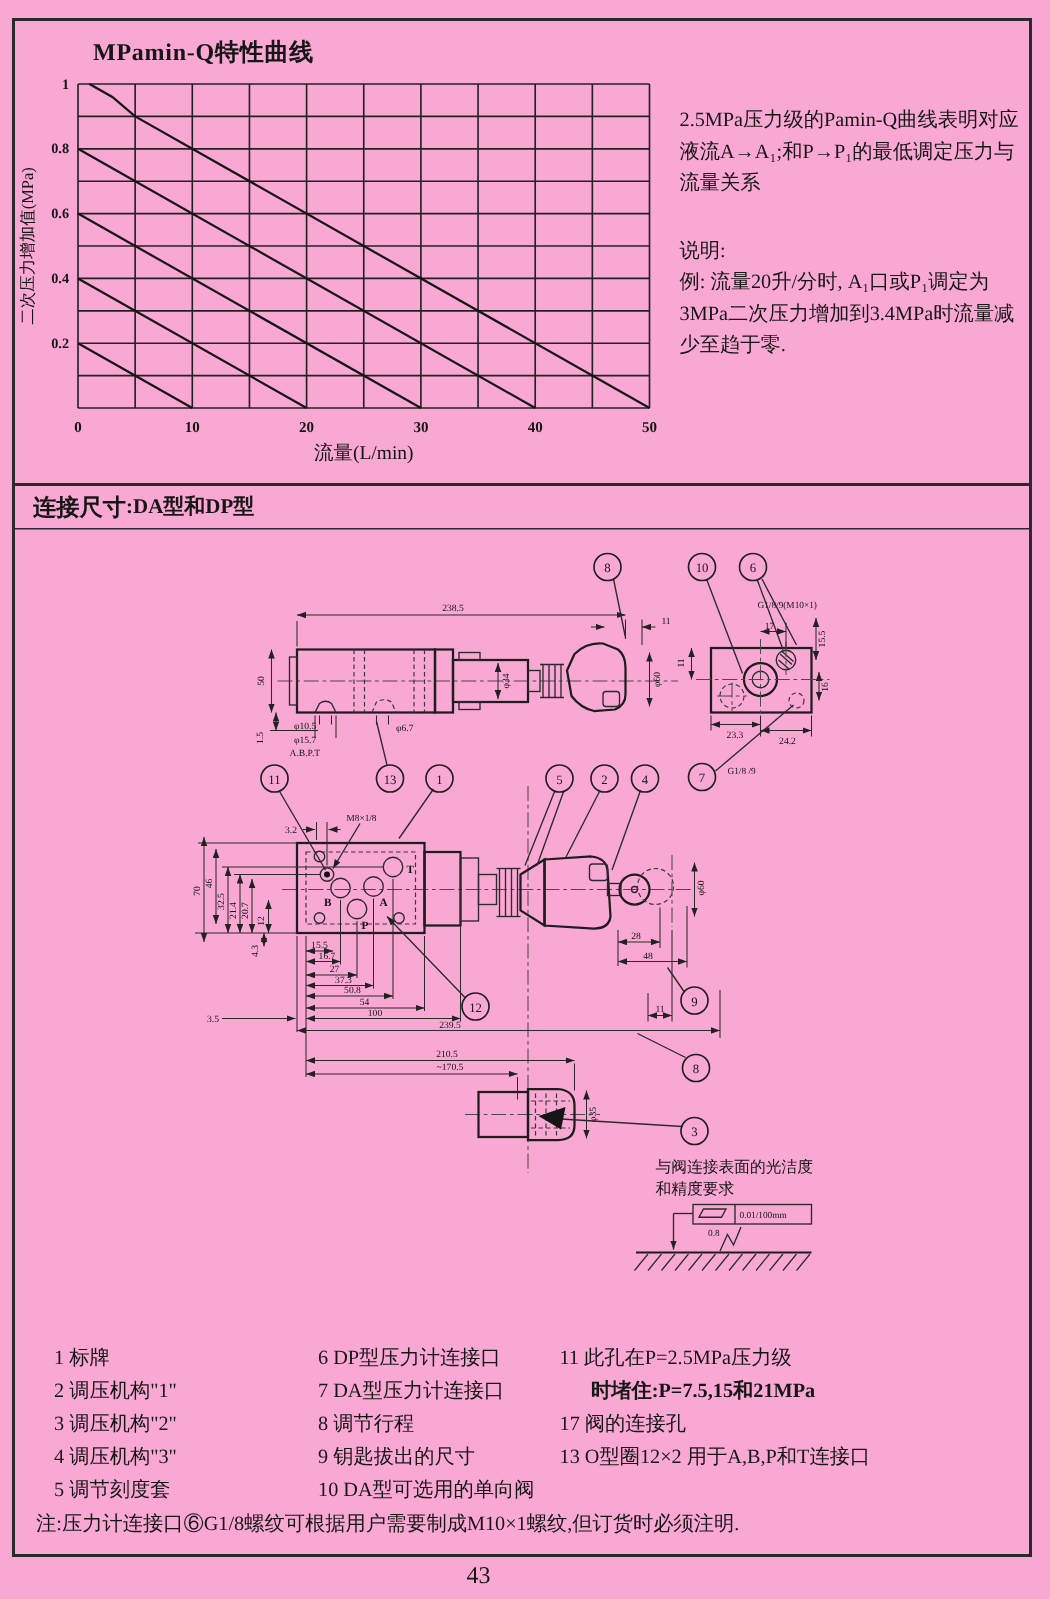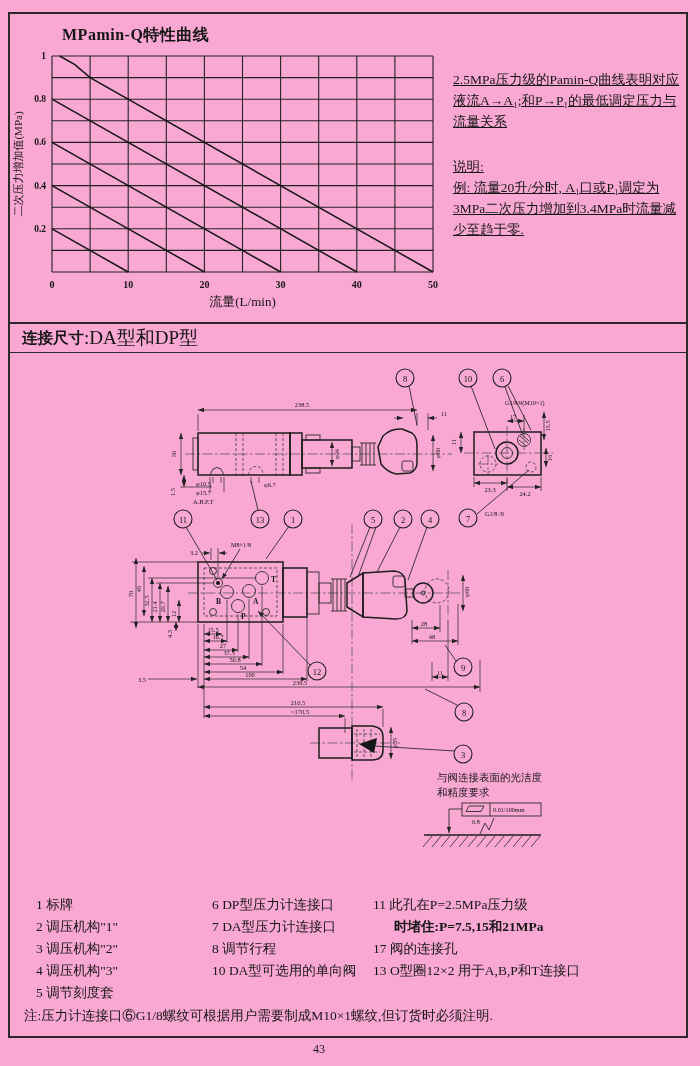--- a/index.html
+++ b/index.html
@@ -3,28 +3,28 @@
 <meta charset="utf-8">
 <style>
   html,body{margin:0;padding:0;background:#e8e7e3;}
   .page{position:relative;width:700px;height:1066px;background:#f9a8d4;overflow:hidden;
         font-family:"Liberation Serif","DejaVu Serif",serif;color:#161616;}
   .page-border{position:absolute;left:8px;top:12px;width:680px;height:1026px;
         border:2px solid #2a2a2a;box-sizing:border-box;}
   .chart-title{position:absolute;left:62px;top:25px;font-size:16px;font-weight:bold;letter-spacing:.5px;}
   #chart-svg{position:absolute;left:12px;top:46px;}
   #chart-svg text{font-family:"Liberation Serif","DejaVu Serif",serif;fill:#141414;}
-  .desc{position:absolute;left:453px;top:70px;width:236px;font-size:13.5px;line-height:1.55;text-decoration:underline;}
+  .desc{position:absolute;left:453px;top:70px;width:236px;font-size:13.5px;line-height:1.55;}
   .desc p{margin:0;}
   .desc .gap{margin-top:24px;}
   .section-band{position:absolute;left:8px;top:322px;width:680px;height:31px;box-sizing:border-box;
         border-top:2px solid #2a2a2a;border-bottom:1.5px solid #2a2a2a;
         display:flex;align-items:center;padding-left:14px;}
   .section-band .big{font-size:15.5px;font-weight:bold;}
-  .section-band .small{font-size:19px;}
+  .section-band .small{font-size:14px;font-weight:bold;}
   .drawing{position:absolute;left:0;top:353px;}
   .drawing .th{stroke:#1d1d1d;stroke-width:1.5;fill:none;}
   .drawing .ln{stroke:#2a2a2a;stroke-width:0.9;fill:none;}
   .drawing .dim{stroke:#2a2a2a;stroke-width:0.7;fill:none;}
   .drawing .hd{stroke:#3a3a3a;stroke-width:0.8;fill:none;stroke-dasharray:3 2;}
   .drawing .cl{stroke:#4a4a4a;stroke-width:0.7;fill:none;stroke-dasharray:10 2.5 2.5 2.5;}
   .drawing text{font-family:"Liberation Serif","DejaVu Serif",serif;fill:#141414;}
   .drawing text.d{font-size:6.4px;}
   .drawing text.g{font-size:6.2px;}
   .drawing text.pl{font-size:7.5px;font-weight:bold;}
@@ -32,21 +32,21 @@
   .balloon circle{fill:none;stroke:#1f1f1f;stroke-width:1.1;}
   .balloon text{font-size:8.5px;text-anchor:middle;}
   .legend{position:absolute;font-size:13.5px;}
   .legend ul{list-style:none;margin:0;padding:0;}
   .legend li{line-height:22px;white-space:nowrap;}
   .legend li.indent{padding-left:21px;font-weight:bold;}
   .col1{left:36px;top:894px;}
   .col2{left:212px;top:894px;}
   .col3{left:373px;top:894px;}
   .footnote{position:absolute;left:24px;top:1007px;font-size:13.5px;white-space:nowrap;}
-  .pageno{position:absolute;left:0;top:1042px;width:638px;text-align:center;font-size:12px;}
+  .pageno{position:absolute;left:0;top:1042px;width:638px;text-align:center;font-size:16px;}
 </style>
 </head>
 <body>
 
 <div class="page">
   <div class="page-border"></div>
 
   <div class="chart-title">MPamin-Q特性曲线</div>
   <svg id="chart-svg" width="430" height="268">
       <line x1="40" y1="10" x2="40" y2="226" stroke="#222" stroke-width="1.1"></line>
@@ -436,20 +436,21 @@
       <li>3 调压机构"2"</li>
       <li>4 调压机构"3"</li>
       <li>5 调节刻度套</li>
     </ul>
   </div>
   <div class="legend col2">
     <ul>
       <li>6 DP型压力计连接口</li>
       <li>7 DA型压力计连接口</li>
       <li>8 调节行程</li>
+      <li>9 钥匙拔出的尺寸</li>
       <li>10 DA型可选用的单向阀</li>
     </ul>
   </div>
   <div class="legend col3">
     <ul>
       <li>11 此孔在P=2.5MPa压力级</li>
       <li class="indent">时堵住:P=7.5,15和21MPa</li>
       <li>17 阀的连接孔</li>
       <li>13 O型圈12×2  用于A,B,P和T连接口</li>
     </ul>

